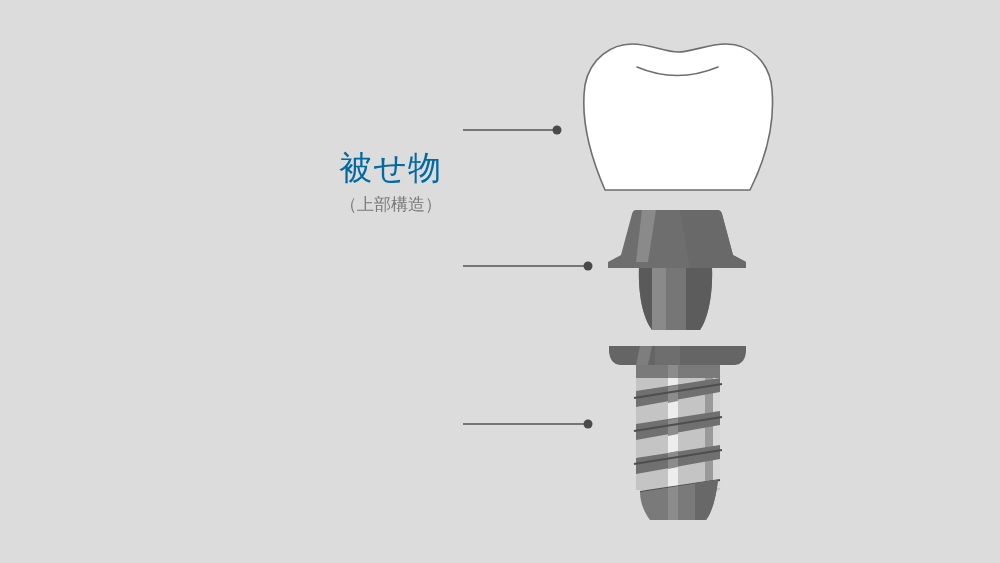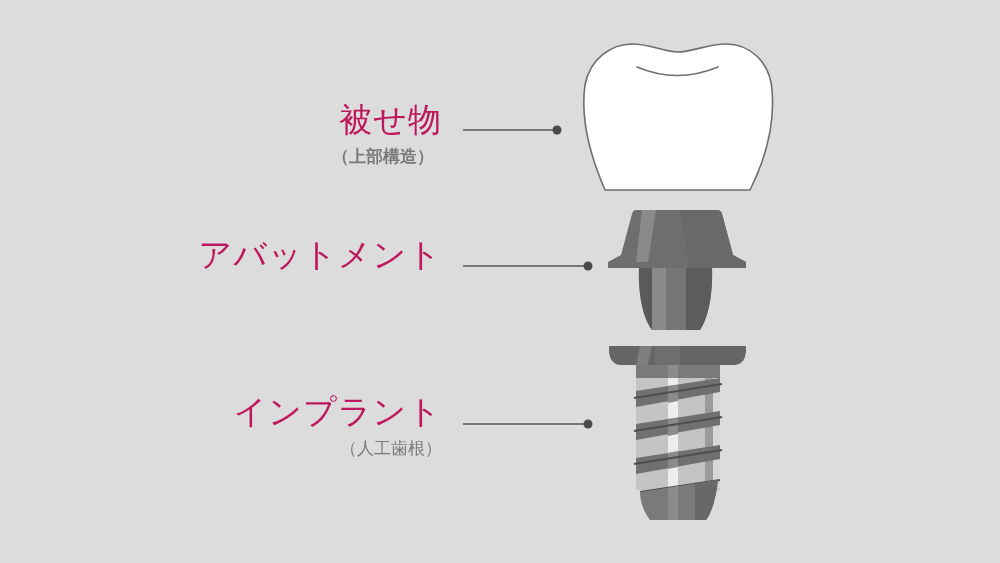--- a/index.html
+++ b/index.html
@@ -7,48 +7,43 @@
       width: 1000px; height: 563px; overflow: hidden;
       background: #dcdcdc;
       font-family: "DejaVu Sans", "Liberation Sans", sans-serif;
       position: relative;
     }
     .stage { position: absolute; left: 0; top: 0; width: 1000px; height: 563px; }
     .label {
       position: absolute; text-align: right;
     }
     .label .title {
-      display: block; color: #be185d; font-size: 33px; line-height: 38px;
-      letter-spacing: 1px; white-space: nowrap;
+      display: block; color: #0369a1; font-size: 33px; line-height: 38px;
+      letter-spacing: 1px; white-space: nowrap; margin-top: 48px;
     }
     .label .sub {
       display: block; color: #7a7a7a; font-size: 17px; line-height: 22px;
       margin-top: 6px; white-space: nowrap;
     }
     .lbl-crown { right: 558px; top: 101px; }
     .lbl-abut  { right: 558px; top: 236px; }
     .lbl-impl  { right: 558px; top: 393px; }
-    .lbl-crown .sub { margin-right: 8px; font-weight: bold; }
+    .lbl-crown .sub { margin-right: 0; }
     svg.art { position: absolute; left: 0; top: 0; }
   </style>
 </head>
 <body>
 
 <div class="stage">
 
   <div class="label lbl-crown">
     <span class="title">被せ物</span>
     <span class="sub">（上部構造）</span>
   </div>
   <div class="label lbl-abut">
-    <span class="title">アバットメント</span>
-  </div>
-  <div class="label lbl-impl">
-    <span class="title">インプラント</span>
-    <span class="sub">（人工歯根）</span>
   </div>
 
   <svg class="art" width="1000" height="563" viewBox="0 0 1000 563" xmlns="http://www.w3.org/2000/svg">
 
     <g>
       <line x1="463" y1="130" x2="556" y2="130" stroke="#555" stroke-width="1.6"></line>
       <circle cx="557" cy="130" r="4.5" fill="#4a4a4a"></circle>
     </g>
     <g>
       <line x1="463" y1="266" x2="587" y2="266" stroke="#555" stroke-width="1.6"></line>

